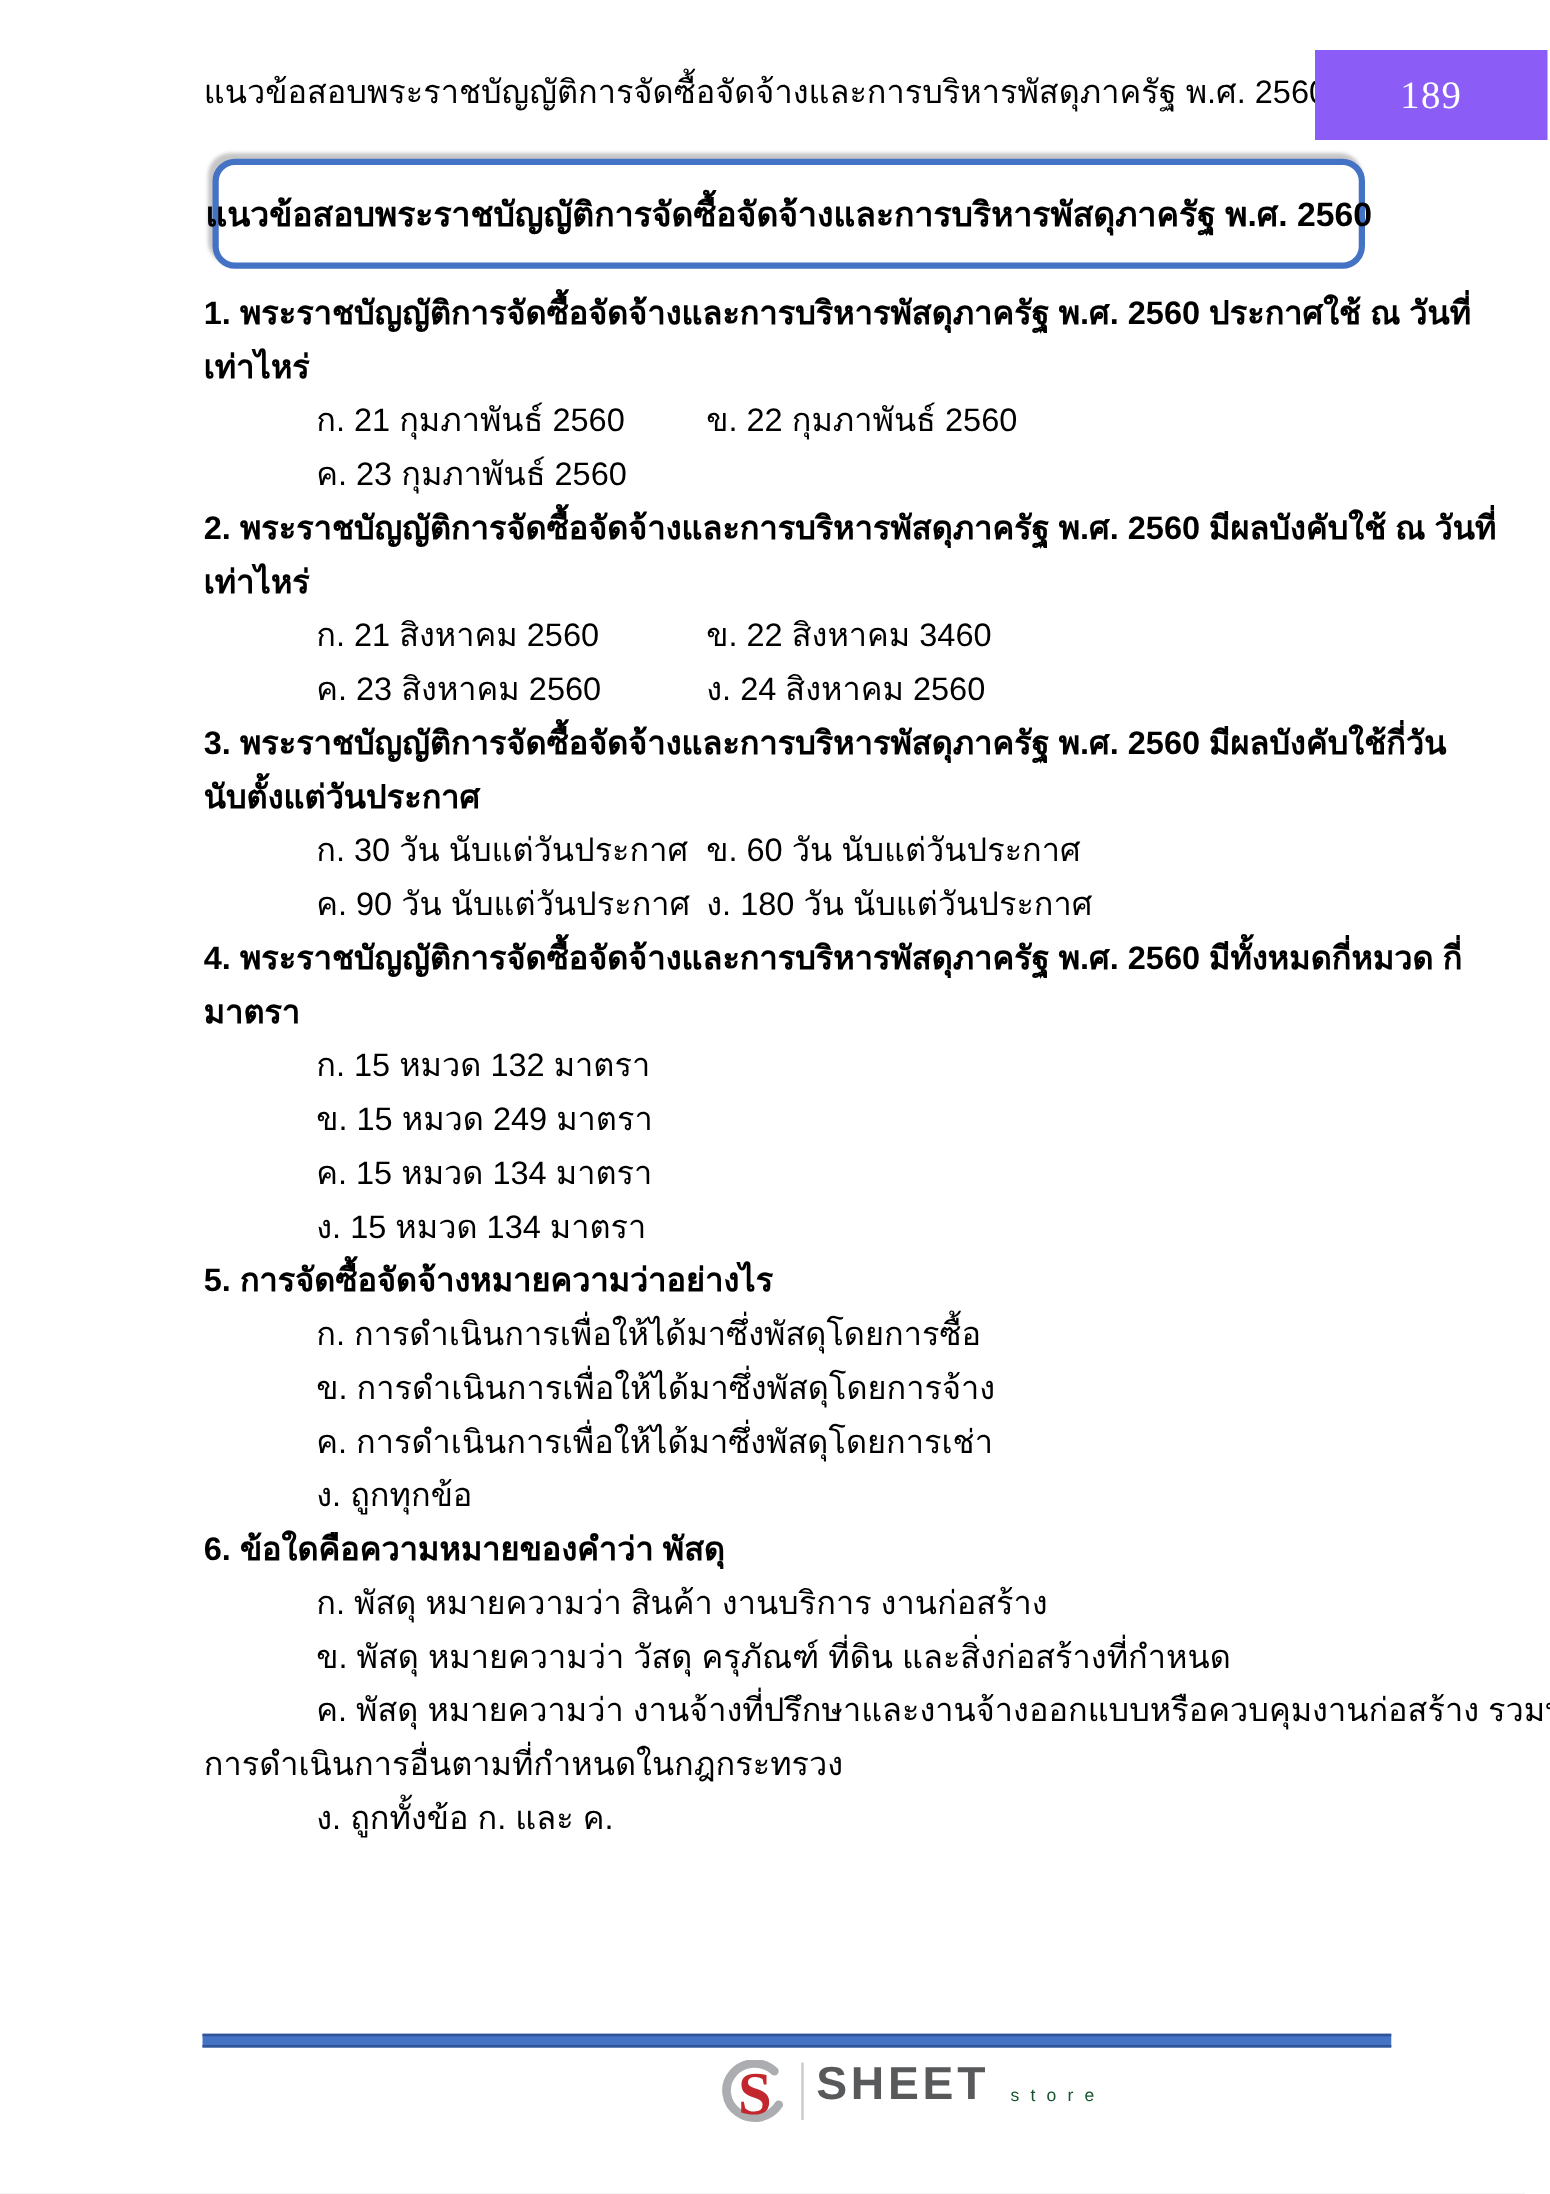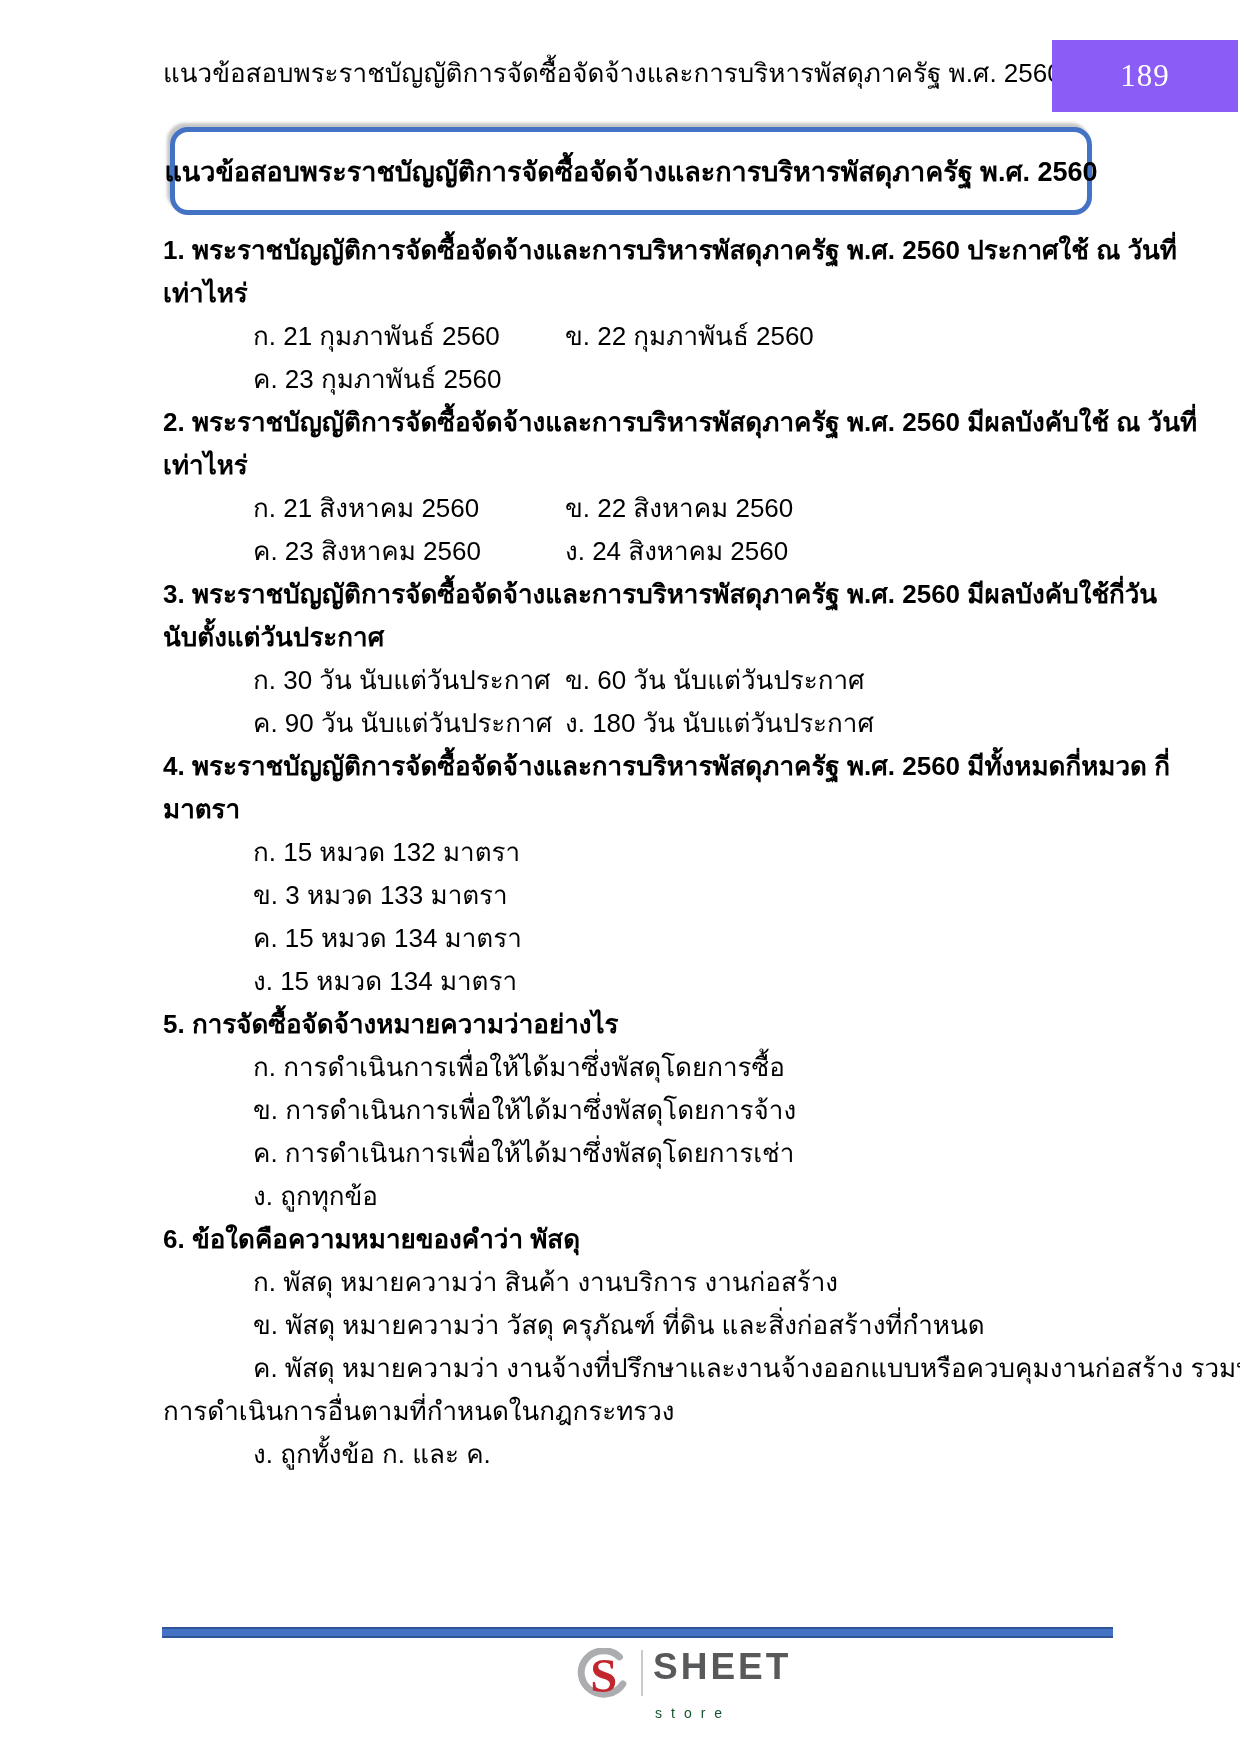--- a/index.html
+++ b/index.html
@@ -54,21 +54,21 @@
     background:#4472C4;
     border-top:2px solid #2F5597;
     border-bottom:2px solid #2F5597;
   }
   .logo {
     position:absolute; left:577px; top:1648px;
     display:flex; align-items:flex-start;
   }
   .logo-icon { width:52px; height:56px; flex:0 0 auto; }
   .logo-divider { width:2px; height:46px; background:#C9CBCD; margin:2px 10px 0 12px; }
-  .logo-textcol { display:flex; flex-direction:column; }
+  .logo-textcol { display:flex; flex-direction:row;gap:15px; }
   .brand {
     font-size:37px; font-weight:bold; color:#58595B;
     letter-spacing:3px; line-height:1.0;
   }
   .brand-sub {
     font-size:14px; color:#14532d; letter-spacing:9px; margin-top:20px; margin-left:2px;
   }
 </style>
 </head>
 <body>
@@ -93,41 +93,41 @@
           <div class="opt">ก. 21 กุมภาพันธ์ 2560</div>
           <div class="opt">ข. 22 กุมภาพันธ์ 2560</div>
           <div class="opt">ค. 23 กุมภาพันธ์ 2560</div>
         </div>
       </div>
       <div class="question">
         <div class="q-line">2. พระราชบัญญัติการจัดซื้อจัดจ้างและการบริหารพัสดุภาครัฐ พ.ศ. 2560 มีผลบังคับใช้ ณ วันที่</div>
         <div class="q-line">เท่าไหร่</div>
         <div class="opts-grid">
           <div class="opt">ก. 21 สิงหาคม 2560</div>
-          <div class="opt">ข. 22 สิงหาคม 2560</div>
+          <div class="opt">ข. 22 สิงหาคม 3460</div>
           <div class="opt">ค. 23 สิงหาคม 2560</div>
           <div class="opt">ง. 24 สิงหาคม 2560</div>
         </div>
       </div>
       <div class="question">
         <div class="q-line">3. พระราชบัญญัติการจัดซื้อจัดจ้างและการบริหารพัสดุภาครัฐ  พ.ศ. 2560  มีผลบังคับใช้กี่วัน</div>
         <div class="q-line">นับตั้งแต่วันประกาศ</div>
         <div class="opts-grid">
           <div class="opt">ก. 30  วัน นับแต่วันประกาศ</div>
           <div class="opt">ข. 60  วัน นับแต่วันประกาศ</div>
           <div class="opt">ค. 90  วัน นับแต่วันประกาศ</div>
           <div class="opt">ง. 180 วัน นับแต่วันประกาศ</div>
         </div>
       </div>
       <div class="question">
         <div class="q-line">4. พระราชบัญญัติการจัดซื้อจัดจ้างและการบริหารพัสดุภาครัฐ พ.ศ. 2560  มีทั้งหมดกี่หมวด กี่</div>
         <div class="q-line">มาตรา</div>
         <div class="opts-list">
           <div class="opt">ก. 15 หมวด  132 มาตรา</div>
-          <div class="opt">ข. 3 หมวด  133 มาตรา</div>
+          <div class="opt">ข. 15 หมวด  249 มาตรา</div>
           <div class="opt">ค. 15 หมวด  134 มาตรา</div>
           <div class="opt">ง. 15 หมวด  134 มาตรา</div>
         </div>
       </div>
       <div class="question">
         <div class="q-line">5. การจัดซื้อจัดจ้างหมายความว่าอย่างไร</div>
         <div class="opts-list">
           <div class="opt">ก. การดำเนินการเพื่อให้ได้มาซึ่งพัสดุโดยการซื้อ</div>
           <div class="opt">ข. การดำเนินการเพื่อให้ได้มาซึ่งพัสดุโดยการจ้าง</div>
           <div class="opt">ค. การดำเนินการเพื่อให้ได้มาซึ่งพัสดุโดยการเช่า</div>

